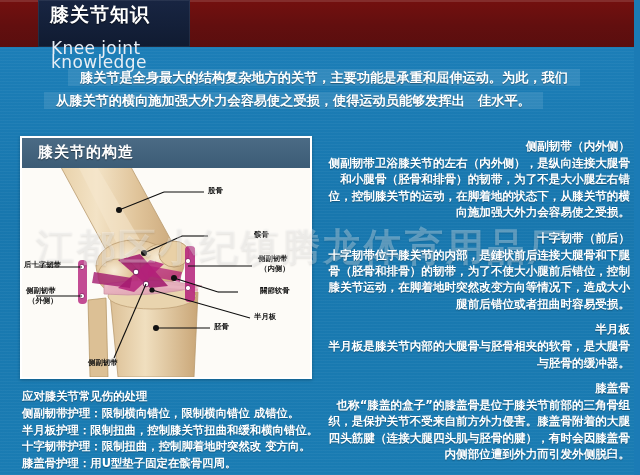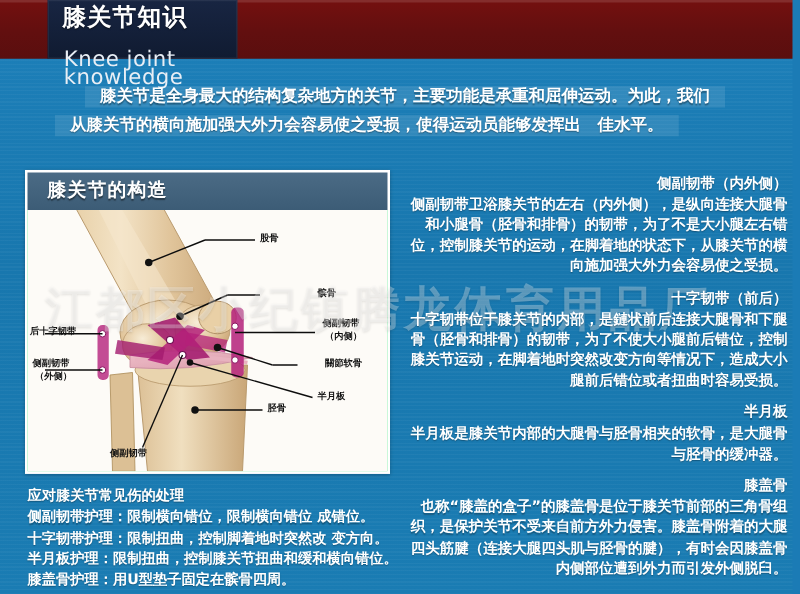--- a/index.html
+++ b/index.html
@@ -205,18 +205,18 @@
     </div>
     <div class="sec">
       <h4>膝盖骨</h4>
       <p>也称“膝盖的盒子”的膝盖骨是位于膝关节前部的三角骨组织，是保护关节不受来自前方外力侵害。膝盖骨附着的大腿四头筋腱（连接大腿四头肌与胫骨的腱），有时会因膝盖骨内侧部位遭到外力而引发外侧脱臼。</p>
     </div>
   </div>
 
   <div class="care">
     <h4>应对膝关节常见伤的处理</h4>
     <p>侧副韧带护理：限制横向错位，限制横向错位 成错位。</p>
+    <p>半月板护理：限制扭曲，控制膝关节扭曲和缓和横向错位。</p>
     <p>十字韧带护理：限制扭曲，控制脚着地时突然改 变方向。</p>
-    <p>半月板护理：限制扭曲，控制膝关节扭曲和缓和横向错位。</p>
     <p>膝盖骨护理：用U型垫子固定在髌骨四周。</p>
   </div>
 
 </div>
 
 </body></html>

